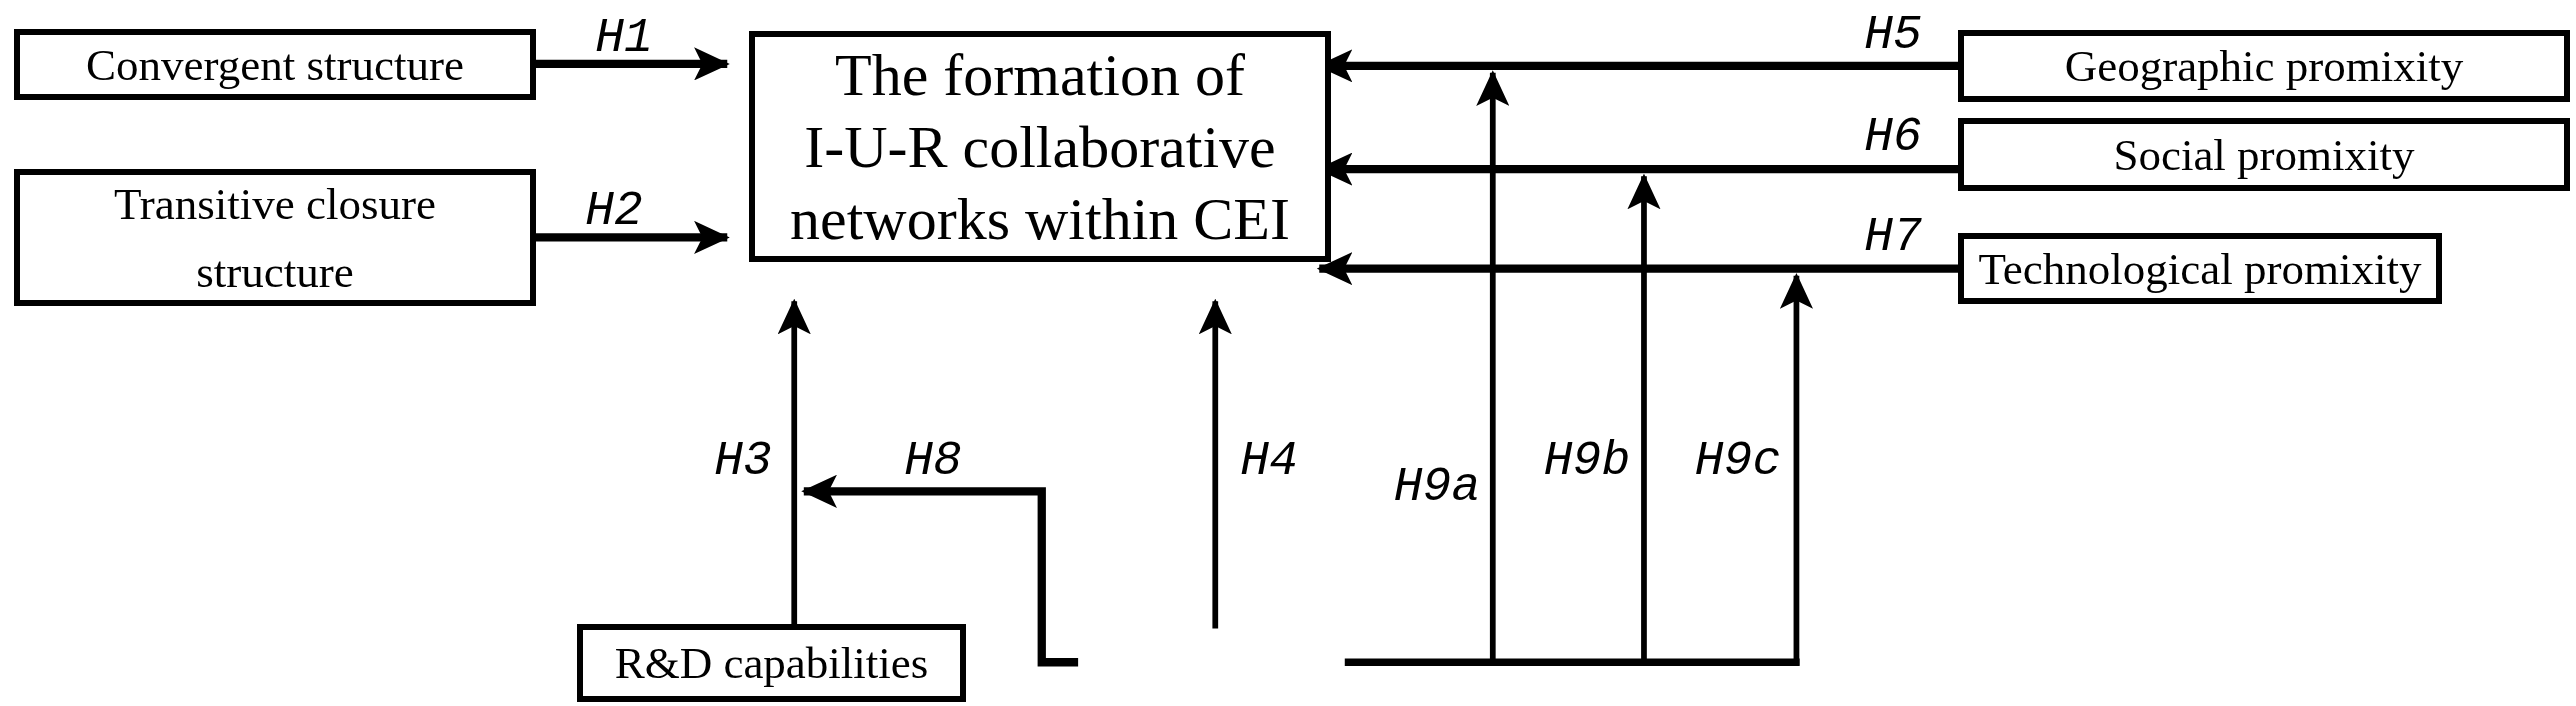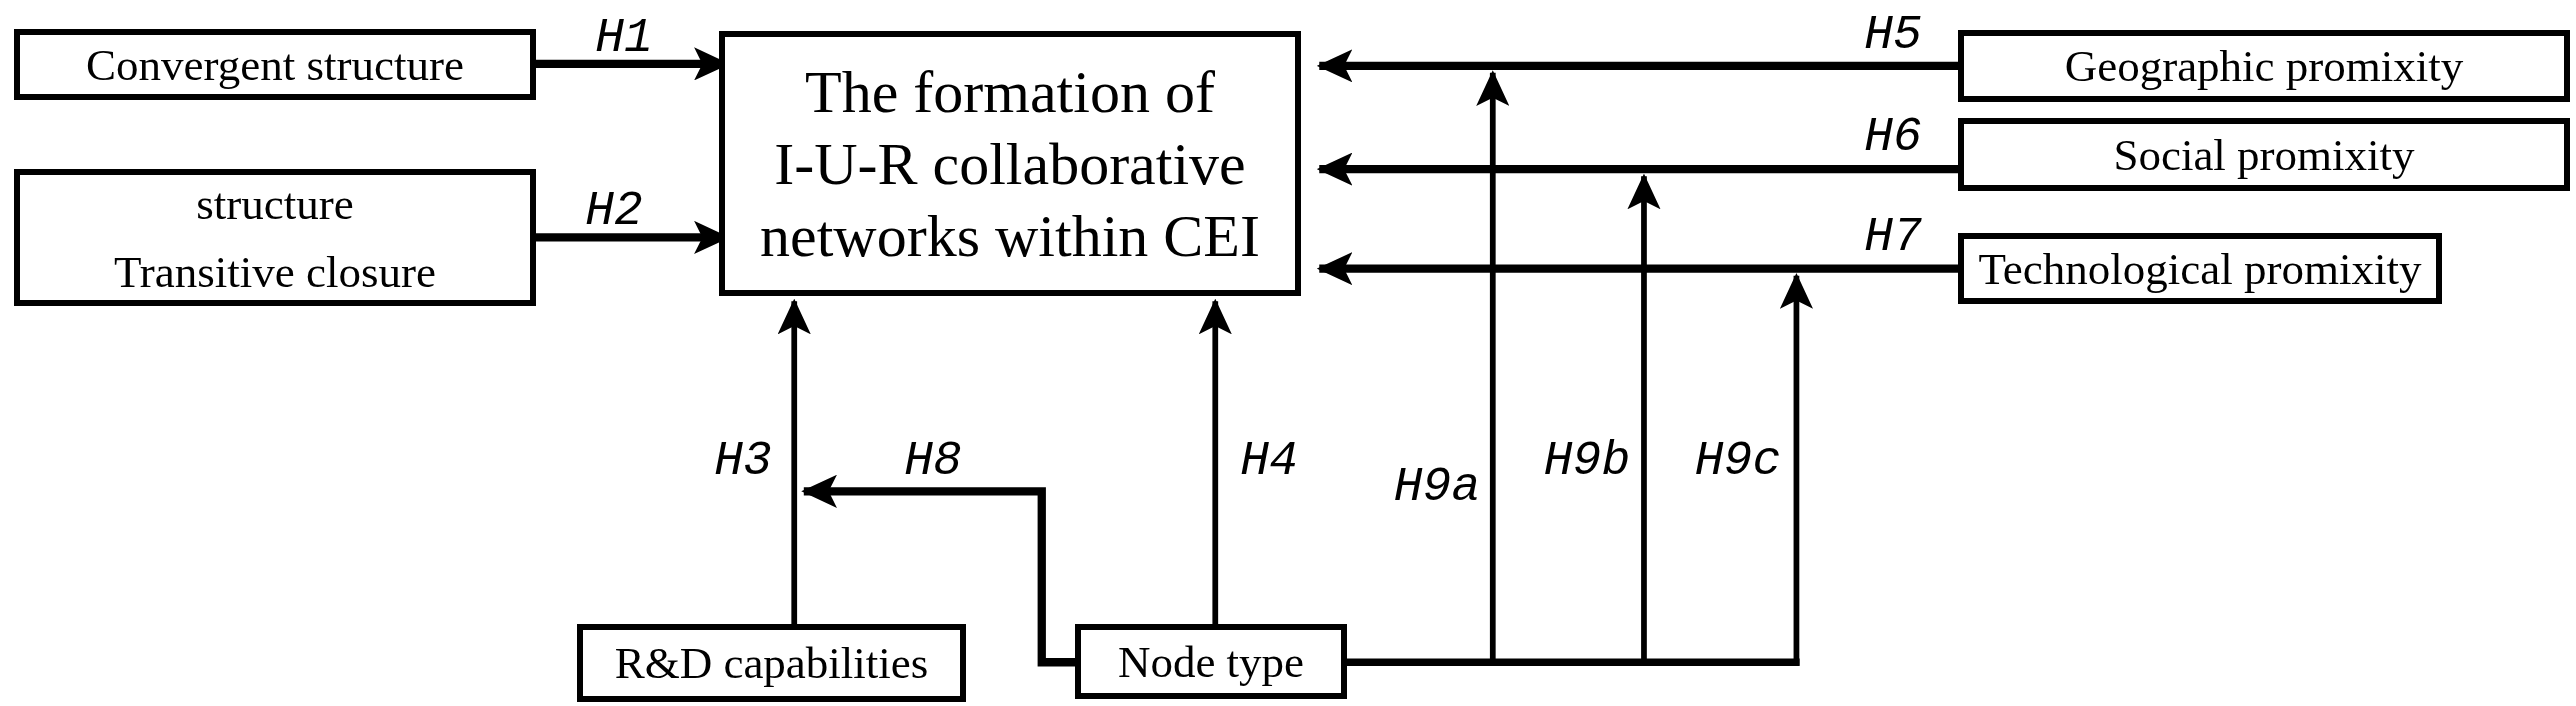--- a/index.html
+++ b/index.html
@@ -69,25 +69,25 @@
     <line x1="2340" y1="1038" x2="2340" y2="114" stroke="#000" stroke-width="9" marker-end="url(#arrow)"></line>
     <line x1="2577" y1="1038" x2="2577" y2="276" stroke="#000" stroke-width="9" marker-end="url(#arrow)"></line>
     <line x1="2816" y1="1043" x2="2816" y2="432" stroke="#000" stroke-width="9" marker-end="url(#arrow)"></line>
   </svg>
 
   <div class="box" id="box-convergent" style="left:14px;top:29px;width:522px;height:71px;">
     <span>Convergent structure</span>
   </div>
 
   <div class="box" id="box-transitive" style="left:14px;top:169px;width:522px;height:137px;">
+    <span>Transitive closure</span>
     <span>structure</span>
-    <span>Transitive closure</span>
   </div>
 
-  <div class="box" id="box-center" style="left:719px;top:31px;width:582px;height:265px;">
+  <div class="box" id="box-center" style="left:749px;top:31px;width:582px;height:231px;">
     <span>The formation of</span>
     <span>I-U-R collaborative</span>
     <span>networks within CEI</span>
   </div>
 
   <div class="box" id="box-geographic" style="left:1958px;top:30px;width:612px;height:72px;">
     <span>Geographic promixity</span>
   </div>
 
   <div class="box" id="box-social" style="left:1958px;top:118px;width:612px;height:73px;">
@@ -95,23 +95,20 @@
   </div>
 
   <div class="box" id="box-technological" style="left:1958px;top:233px;width:484px;height:71px;">
     <span>Technological promixity</span>
   </div>
 
   <div class="box" id="box-rd" style="left:577px;top:624px;width:389px;height:78px;">
     <span>R&amp;D capabilities</span>
   </div>
 
-  <div class="box" id="box-node" style="left:1075px;top:624px;width:272px;height:75px;">
-    <span>Node type</span>
-  </div>
 
   <span class="hlabel" style="left:624px;top:38px;">H1</span>
   <span class="hlabel" style="left:614px;top:211px;">H2</span>
   <span class="hlabel" style="left:1893px;top:35px;">H5</span>
   <span class="hlabel" style="left:1893px;top:137px;">H6</span>
   <span class="hlabel" style="left:1893px;top:237px;">H7</span>
   <span class="hlabel" style="left:743px;top:461px;">H3</span>
   <span class="hlabel" style="left:933px;top:461px;">H8</span>
   <span class="hlabel" style="left:1269px;top:461px;">H4</span>
   <span class="hlabel" style="left:1437px;top:451px;margin-top:36px;">H9a</span>

